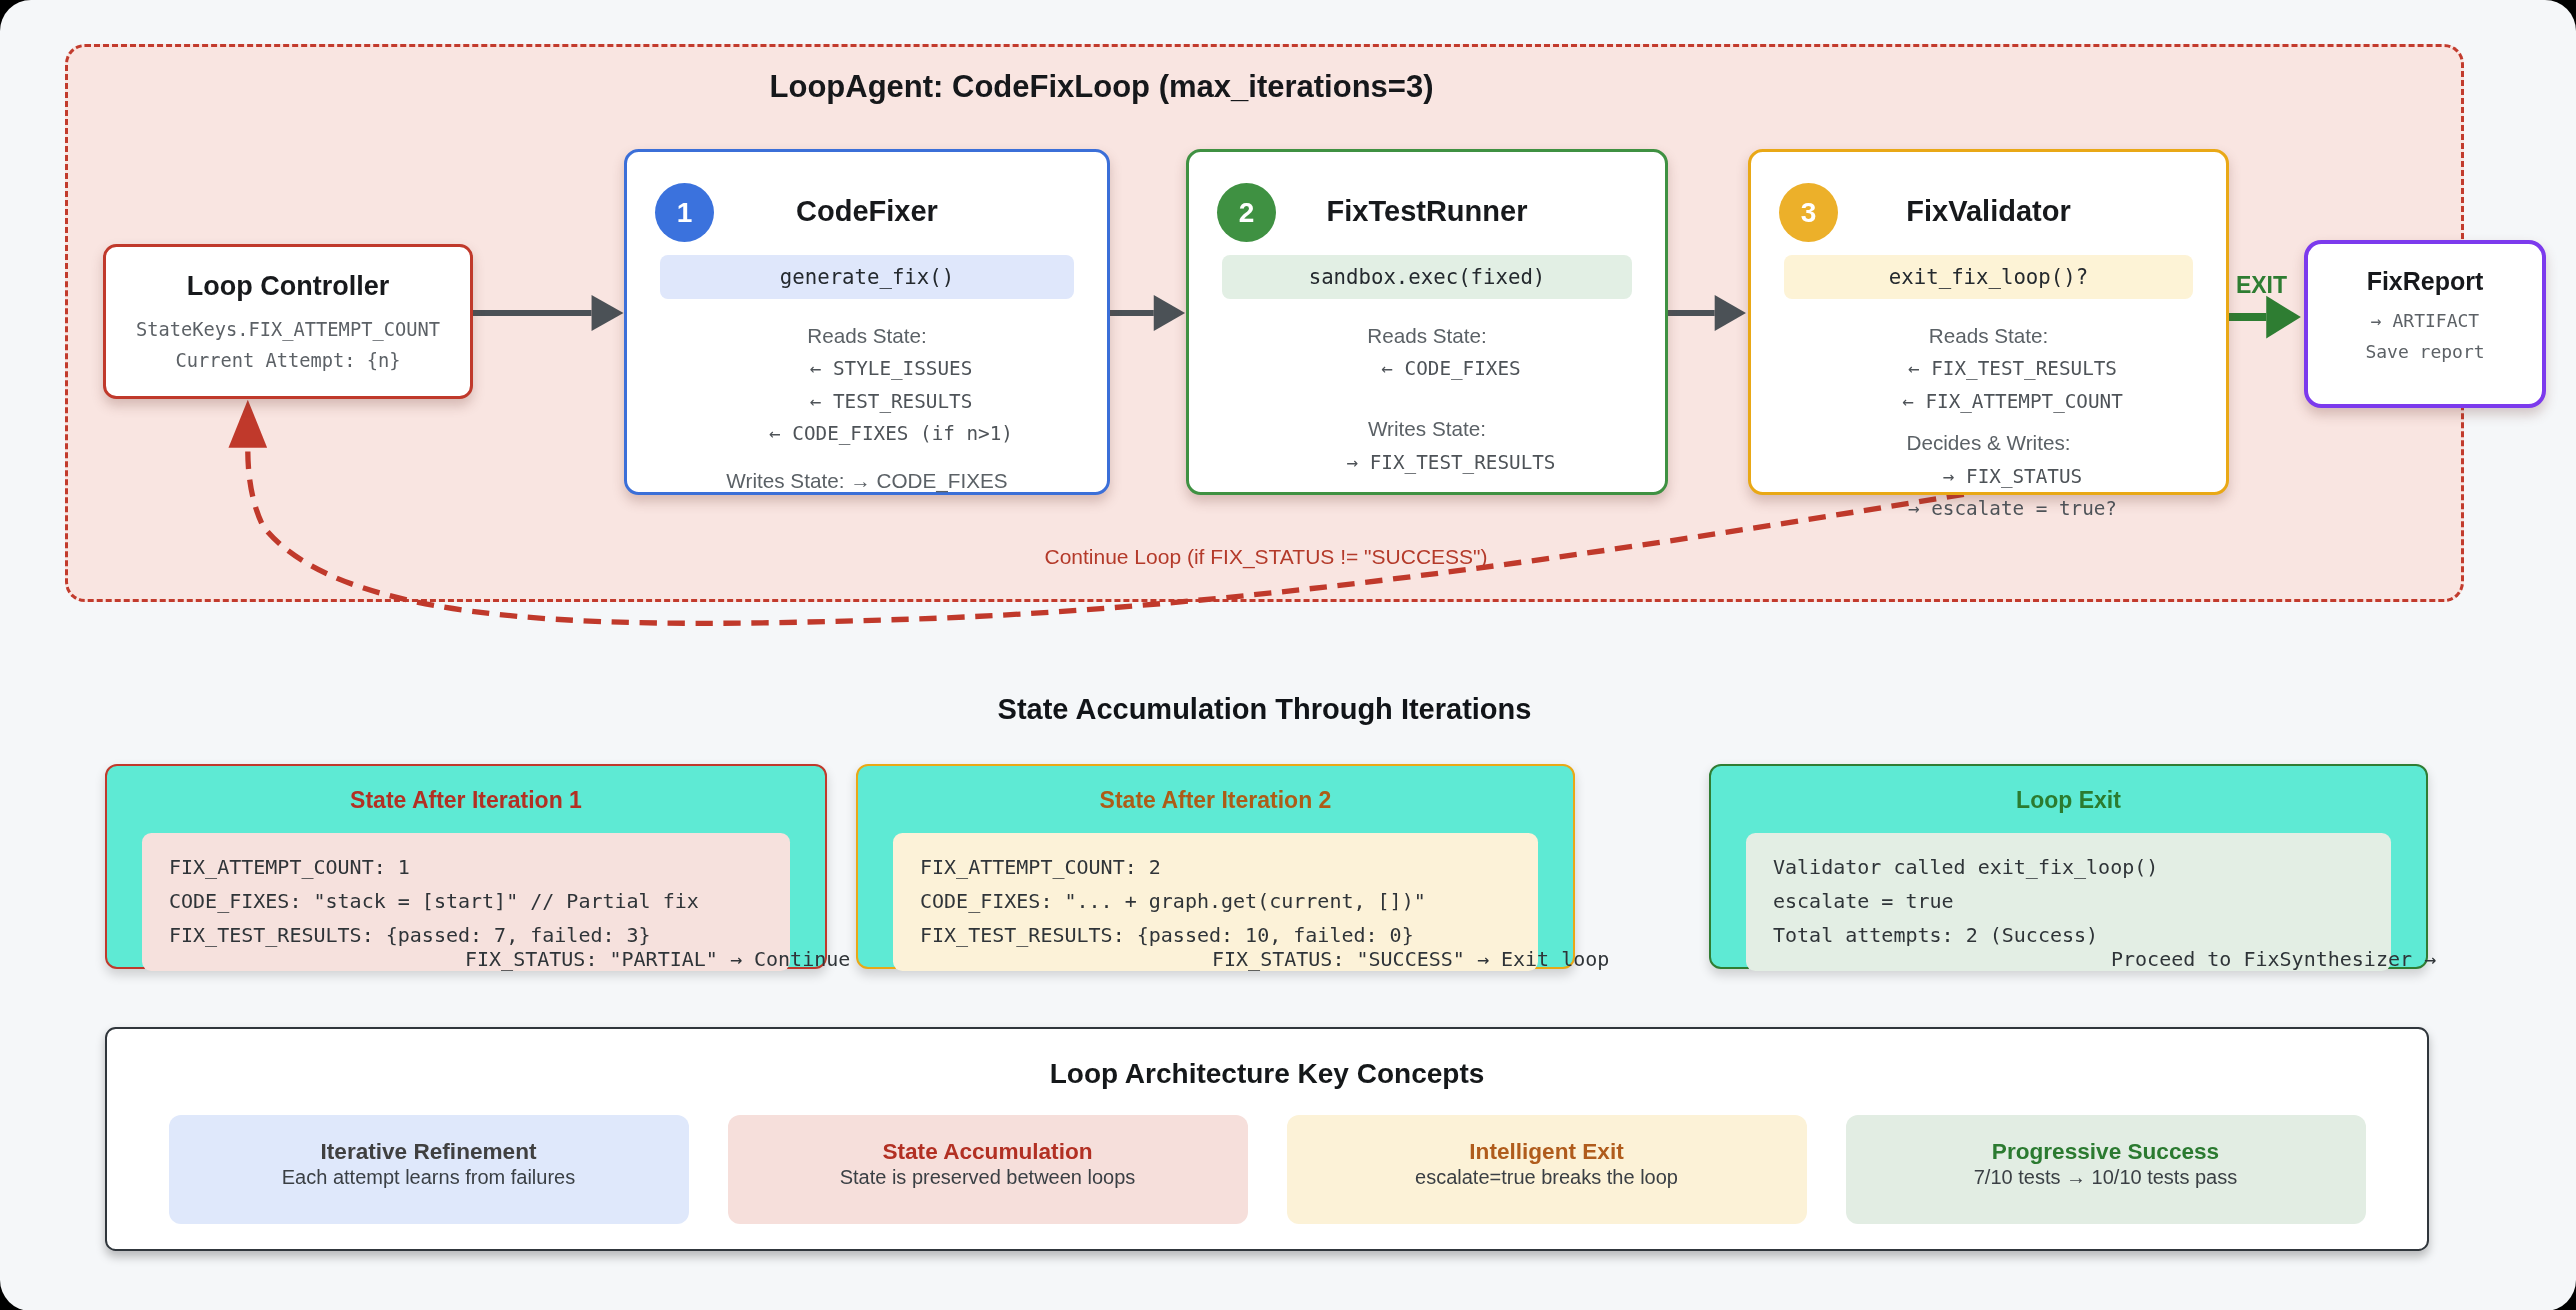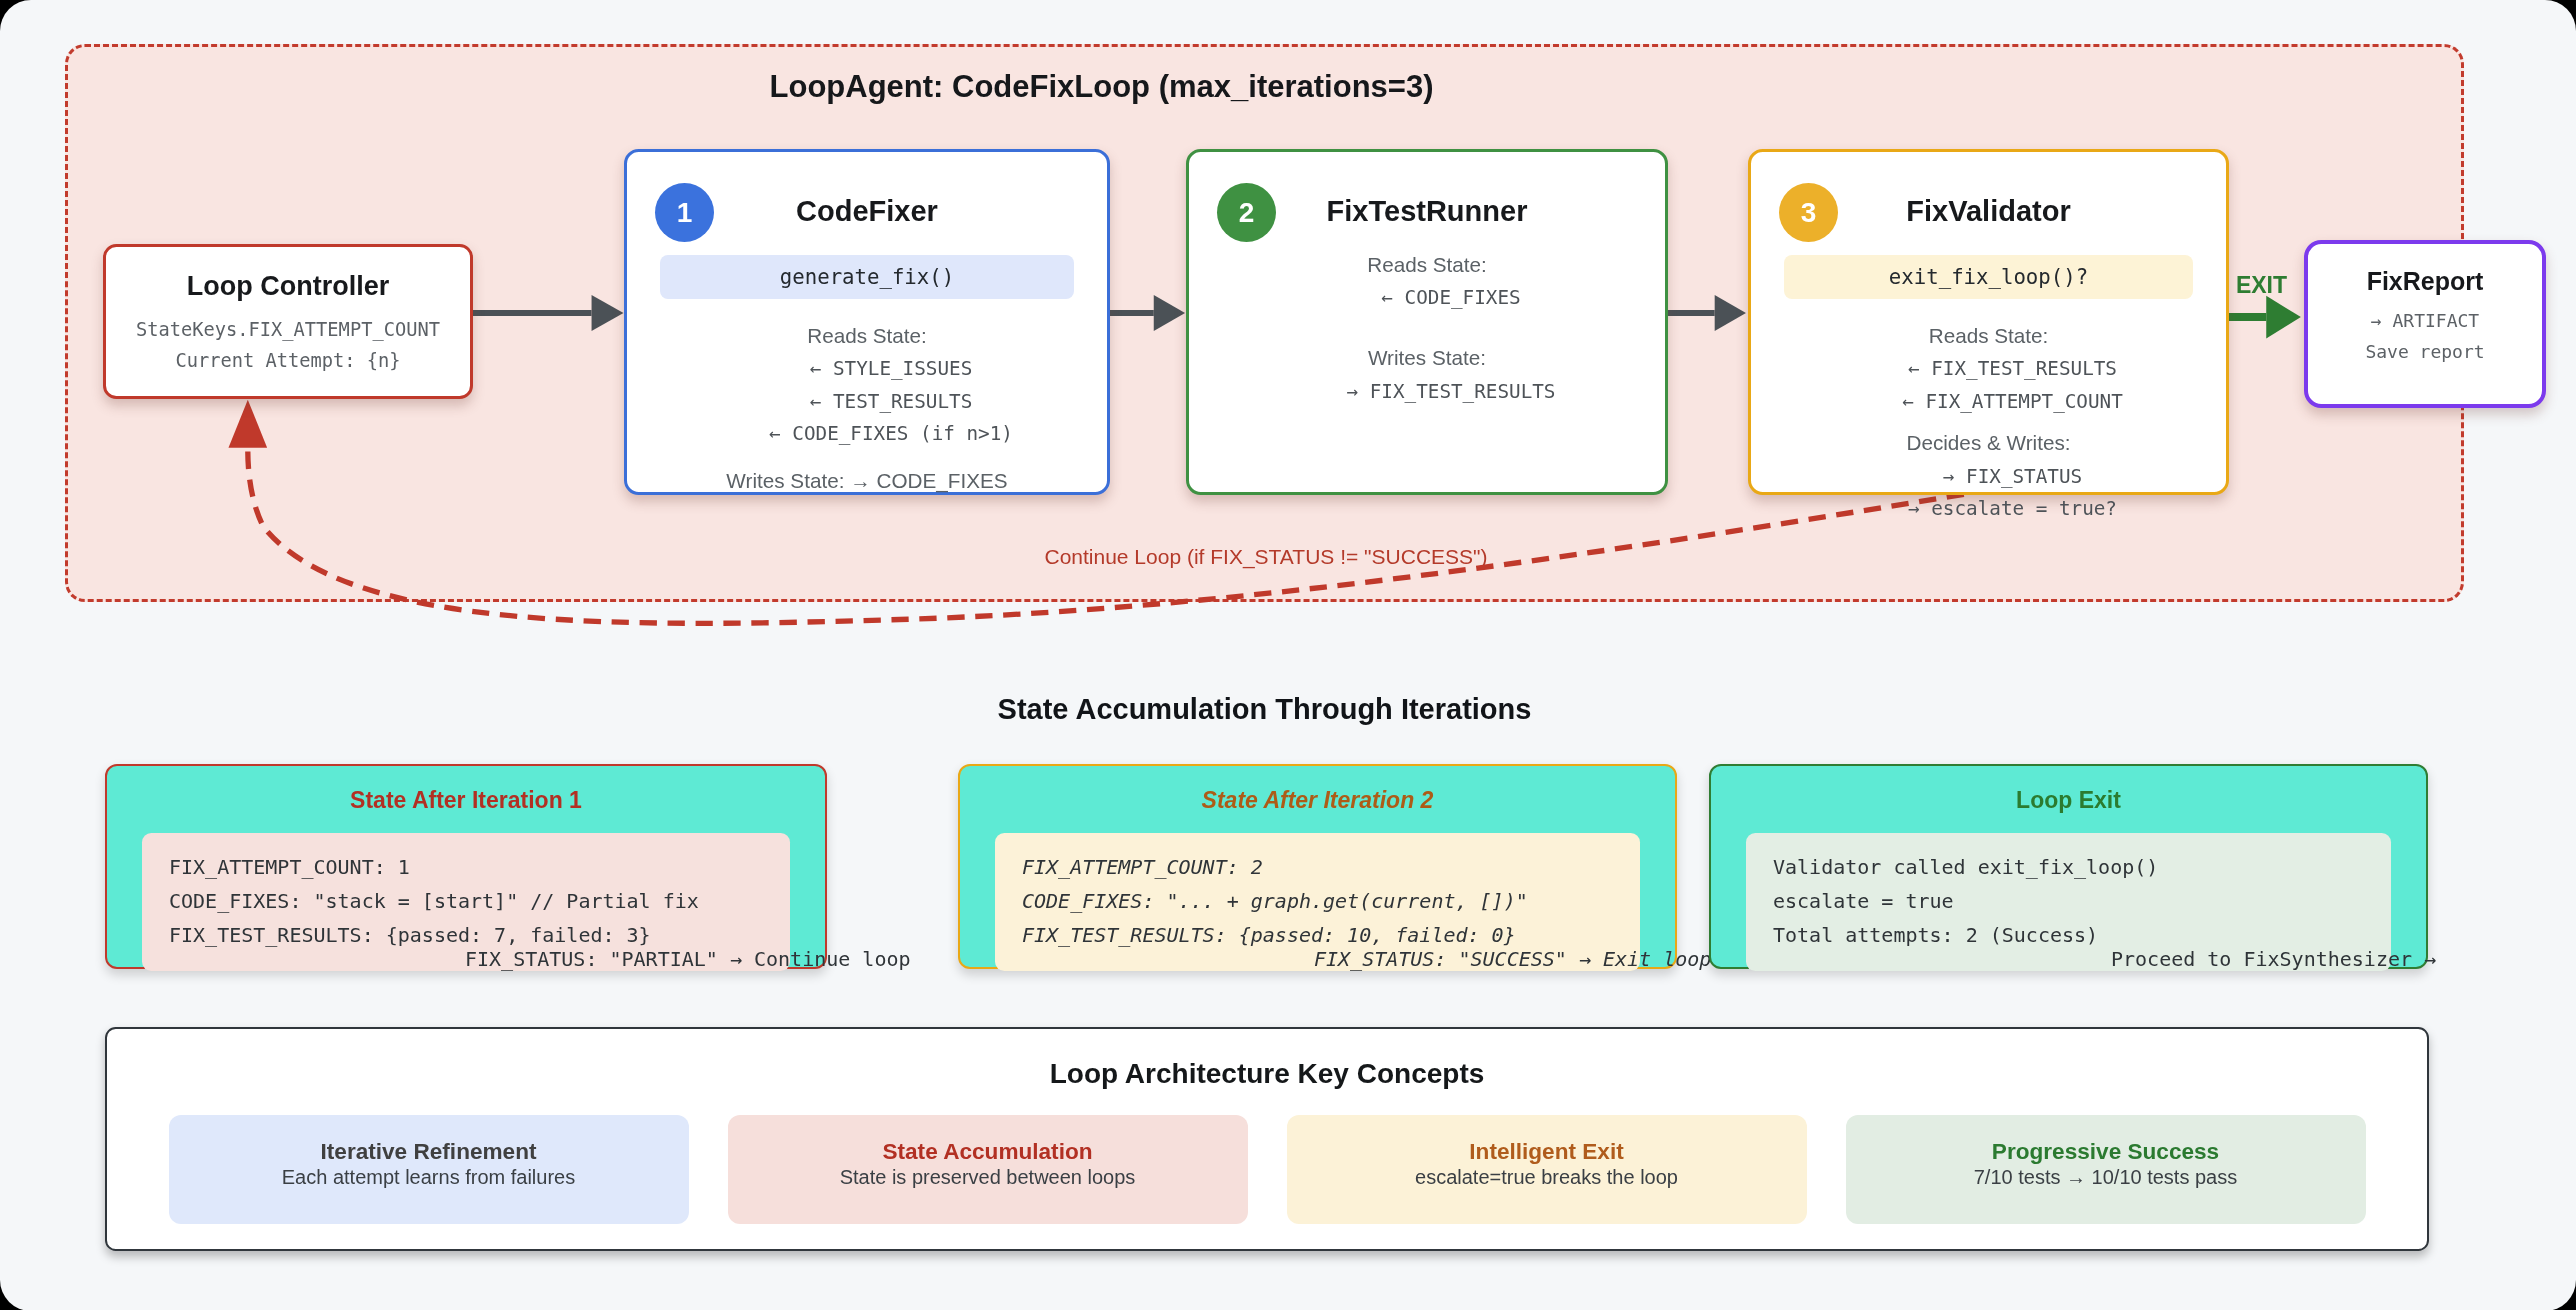--- a/index.html
+++ b/index.html
@@ -61,21 +61,21 @@
                     font-size:21px; color:#b43a2a; }
 
   svg.overlay { position:absolute; left:0; top:0; pointer-events:none; }
 
   
   .state-title { position:absolute; left:65px; top:693px; width:2399px; text-align:center;
                  font-size:29px; font-weight:bold; color:#111418; }
   .state-box { position:absolute; top:764px; height:201px; background:#5eead4; border-radius:12px;
                box-shadow:0 5.3px 10.7px rgba(0,0,0,.16); overflow:visible; }
   .state-1 { left:105px;  width:718px; border:2.7px solid #c0392b; }
-  .state-2 { left:958px; width:715px; border:2.7px solid #e9a816;font-style:italic; }
+  .state-2 { left:856px; width:715px; border:2.7px solid #e9a816; }
   .state-3 { left:1709px; width:715px; border:2.7px solid #2f7d33; }
   .sb-title { text-align:center; margin-top:21px; font-size:23px; font-weight:bold; }
   .state-1 .sb-title { color:#b23023; }
   .state-2 .sb-title { color:#ad5c17; }
   .state-3 .sb-title { color:#2b7b2f; }
   .sb-panel { margin:18.7px 35px 0; border-radius:9.3px; padding:17.3px 27px 18.7px;
               font-size:20px; line-height:34px; color:#2f3438; }
   .state-1 .sb-panel { background:#f6e1dd; }
   .state-2 .sb-panel { background:#fcf2d8; }
   .state-3 .sb-panel { background:#e3eee4; }
@@ -144,20 +144,21 @@
     <div class="slabel">Reads State:</div>
     <div class="mitem mono">← STYLE_ISSUES</div>
     <div class="mitem mono">← TEST_RESULTS</div>
     <div class="mitem mono">← CODE_FIXES (if n&gt;1)</div>
     <div class="writes-inline">Writes State: → CODE_FIXES</div>
   </div>
 
   <div class="node agent testrunner">
     <div class="badge">2</div>
     <div class="node-title">FixTestRunner</div>
+    <div class="pill mono">sandbox.exec(fixed)</div>
     <div class="slabel">Reads State:</div>
     <div class="mitem mono">← CODE_FIXES</div>
     <div class="slabel gap">Writes State:</div>
     <div class="mitem mono">→ FIX_TEST_RESULTS</div>
   </div>
 
   <div class="node agent validator">
     <div class="badge">3</div>
     <div class="node-title">FixValidator</div>
     <div class="pill mono">exit_fix_loop()?</div>

